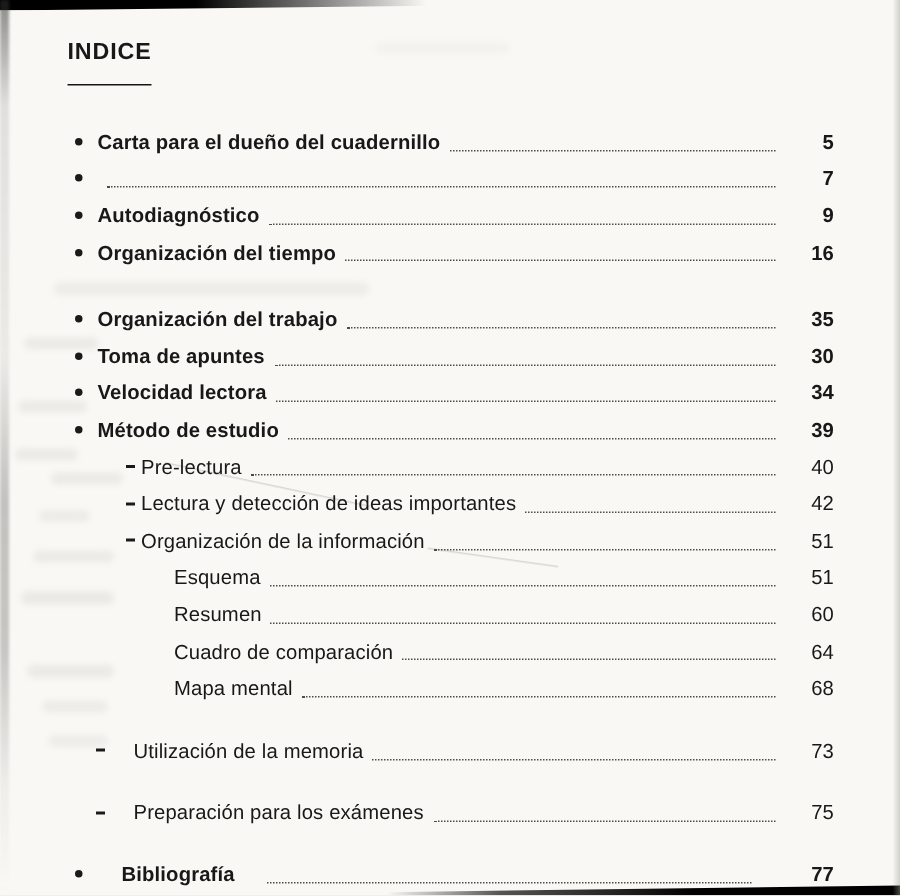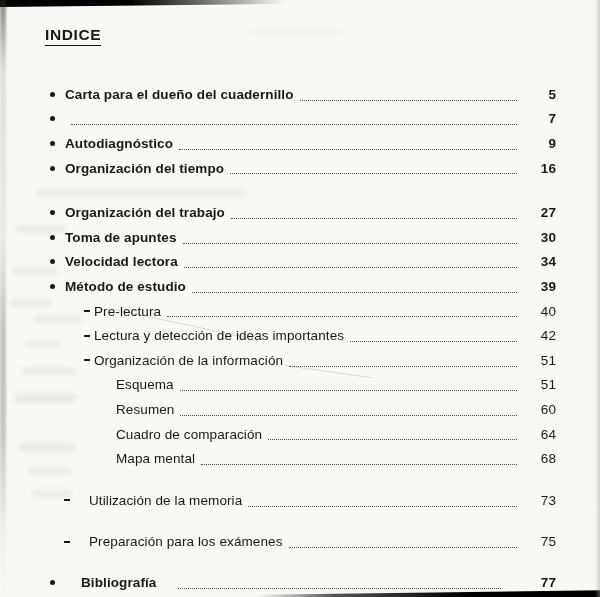--- a/index.html
+++ b/index.html
@@ -60,21 +60,21 @@
   }
 
   
   .title {
     position: absolute;
     top: 26px; left: 45px;
     font-size: 15.5px;
     font-weight: 700;
     letter-spacing: 0.6px;
     border-bottom: 1.7px solid #141414;
-    padding-bottom: 1px;
+    padding-bottom: 12px;
   }
 
   .toc {
     position: absolute;
     top: 82px; left: 0; right: 0;
     padding: 0 44px 0 0;
   }
   .row {
     display: flex;
     align-items: center;
@@ -162,21 +162,21 @@
       <div class="row l0">
         <span class="marker"></span>
         <span class="label">Organización del tiempo</span>
         <span class="leader"></span>
         <span class="page-num">16</span>
       </div>
       <div class="row l0" style="margin-top: 20px;">
         <span class="marker"></span>
         <span class="label">Organización del trabajo</span>
         <span class="leader"></span>
-        <span class="page-num">27</span>
+        <span class="page-num">35</span>
       </div>
       <div class="row l0">
         <span class="marker"></span>
         <span class="label">Toma de apuntes</span>
         <span class="leader"></span>
         <span class="page-num">30</span>
       </div>
       <div class="row l0">
         <span class="marker"></span>
         <span class="label">Velocidad lectora</span>

